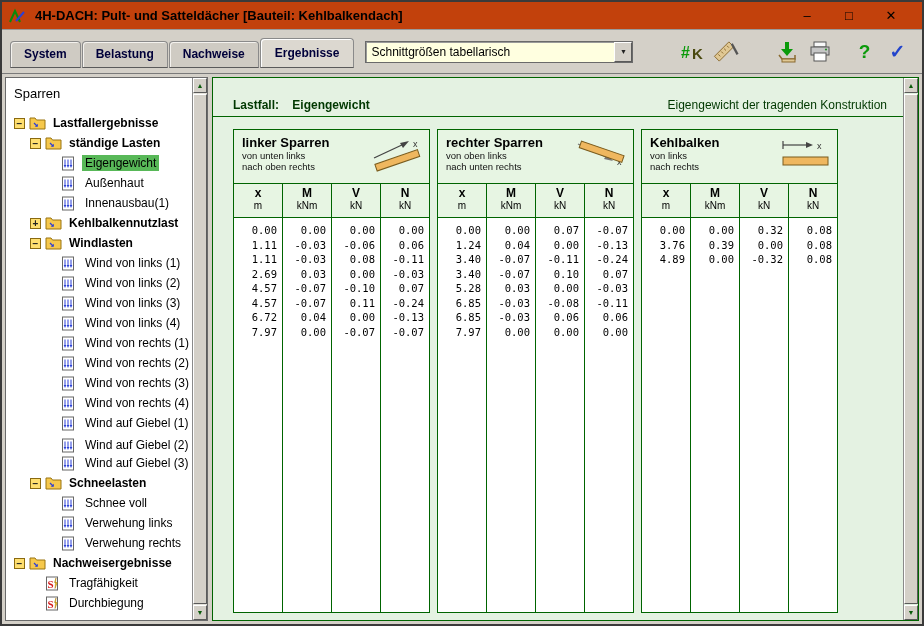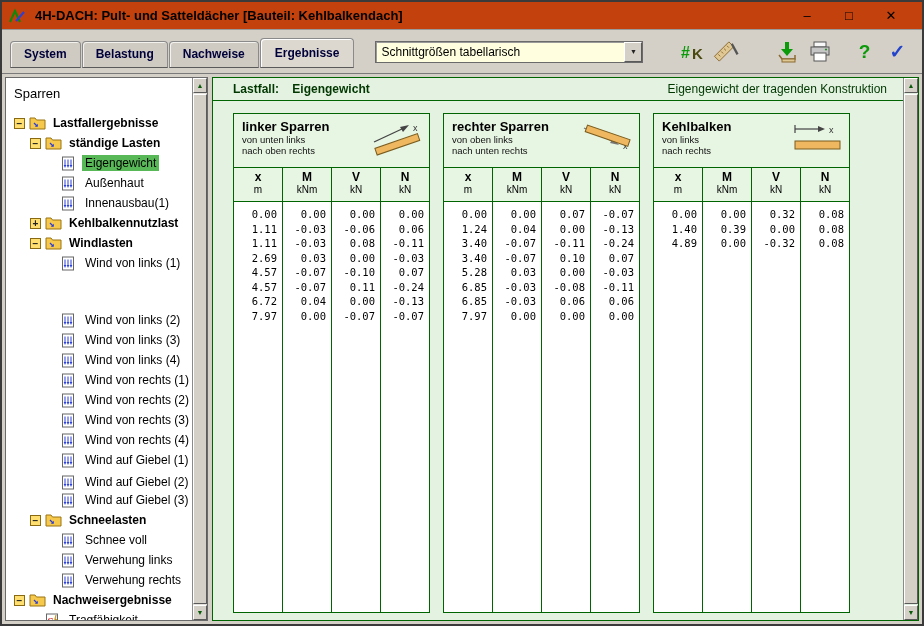--- a/index.html
+++ b/index.html
@@ -16,21 +16,21 @@
   .winctl span { width: 42px; text-align: center; font-size: 13px; color: #000; cursor: default; }
 
   
   .toolbar { height: 44px; background: #d4d0c8; border-bottom: 1px solid #7a7a7a; display: flex; align-items: center; padding: 0 8px; flex: 0 0 auto; }
   .tabs { display: flex; align-items: flex-end; height: 32px; }
   .tab { padding: 5px 13px 6px; font-size: 12px; font-weight: bold; color: #00003a;
          background: #cfcbc3; border: 1px solid #8a8a8a; border-bottom-color: #5a5a5a;
          border-top-left-radius: 4px; border-top-right-radius: 4px;
          box-shadow: inset 1px 1px 0 #f4f2ee; margin-right: 1px; }
   .tab.active { background: #dcd8d0; padding: 7px 14px 7px; box-shadow: inset 1px 1px 0 #ffffff; }
-  .dropdown { margin-left: 20px; width: 268px; height: 22px; background: #ffffe0; border: 1px solid #6a6a6a;
+  .dropdown { margin-left: 10px; width: 268px; height: 22px; background: #ffffe0; border: 1px solid #6a6a6a;
               box-shadow: inset 1px 1px 0 #9a9a9a; display: flex; align-items: center; }
   .dd-text { flex: 1; font-size: 12px; color: #000; padding: 0 5px; white-space: nowrap; overflow: hidden; }
   .dd-btn { width: 18px; height: 20px; background: #d4d0c8; border: 1px solid; border-color: #ffffff #5a5a5a #5a5a5a #ffffff;
             font-size: 7px; color: #222; display: flex; align-items: center; justify-content: center; }
   .tools { margin-left: auto; display: flex; align-items: center; }
   .tbtn { width: 33px; height: 27px; display: flex; align-items: center; justify-content: center; cursor: default; }
   .tbtn.g1 { margin-left: 28px; }
   .tbtn.g2 { margin-left: 12px; }
   .tbtn.glyph { font-size: 19px; font-weight: bold; }
   .tbtn.green { color: #0a9a0a; }
@@ -45,26 +45,26 @@
   .tree-row { height: 20px; display: flex; align-items: center; white-space: nowrap; }
   .expander { width: 11px; height: 11px; flex: 0 0 11px; margin-right: 4px; background: #ffdf70; border: 1px solid #8a6a10;
               font-size: 10px; line-height: 9px; text-align: center; color: #222; font-weight: bold; }
   .expander-space { width: 15px; flex: 0 0 15px; }
   .tree-icon { width: 17px; flex: 0 0 17px; margin-right: 4px; display: flex; align-items: center; }
   .tree-label { font-size: 12px; color: #000; padding: 1px 3px; }
   .tree-label.b { font-weight: bold; }
   .tree-label.sel { background: #58b858; color: #000; }
 
   .main-wrap { flex: 1; display: flex; border: 1px solid #006400; background: #e4f2e2; min-width: 0; }
-  .main { flex: 1; display: flex; flex-direction: column; min-width: 0; }
+  .main { flex: 1; display: flex; flex-direction: column; min-width: 0; margin-top: 16px; }
   .main-header { height: 23px; flex: 0 0 auto; display: flex; align-items: center; justify-content: space-between;
                  padding: 0 16px 0 20px; border-bottom: 1px solid #006400; color: #003800; font-size: 12px; }
   .mh-left .b { font-weight: bold; }
   .mh-val { margin-left: 10px; }
-  .tables { flex: 1; display: flex; gap: 13px; padding: 12px 8px 7px 20px; min-height: 0; }
+  .tables { flex: 1; display: flex; gap: 7px; padding: 12px 8px 7px 20px; min-height: 0; }
 
   .rtable { width: 197px; flex: 0 0 197px; background: #ffffff; border: 1px solid #006400; display: flex; flex-direction: column; }
   .rtable-head { flex: 0 0 54px; background: #e7f5e3; border-bottom: 1px solid #006400; display: flex;
                  justify-content: space-between; padding: 5px 2px 2px 8px; }
   .rt-title { font-size: 13px; font-weight: bold; color: #000; }
   .rt-sub { font-size: 9.5px; color: #111; line-height: 1.2; }
   .rt-diagram { width: 60px; flex: 0 0 60px; }
   .rtable-cols { flex: 0 0 34px; background: #e7f5e3; border-bottom: 1px solid #006400; display: flex; }
   .rt-col { flex: 1; border-right: 1px solid #006400; text-align: center; padding-top: 2px; }
   .rt-col:last-child { border-right: none; }
@@ -257,21 +257,21 @@
                   <line x1="4" y1="3.5" x2="4" y2="9" stroke="#2b3fd6"></line>
                   <polygon points="2.7,9 5.3,9 4,12" fill="#2b3fd6"></polygon>
                   <line x1="7" y1="3.5" x2="7" y2="9" stroke="#2b3fd6"></line>
                   <polygon points="5.7,9 8.3,9 7,12" fill="#2b3fd6"></polygon>
                   <line x1="10" y1="3.5" x2="10" y2="9" stroke="#2b3fd6"></line>
                   <polygon points="8.7,9 11.3,9 10,12" fill="#2b3fd6"></polygon>
                 </svg>
               </div>
               <div class="tree-label">Wind von links (1)</div>
             </div>
-            <div class="tree-row" style="padding-left: 34px; margin-top: 37px;">
+            <div class="tree-row" style="padding-left: 34px;">
               <div class="expander-space"></div>
               <div class="tree-icon">
                 <svg width="14" height="15" viewBox="0 0 14 15">
                   <rect x="1.5" y="1" width="11" height="13" fill="#ffffff" stroke="#666"></rect>
                   <line x1="4" y1="3.5" x2="4" y2="9" stroke="#2b3fd6"></line>
                   <polygon points="2.7,9 5.3,9 4,12" fill="#2b3fd6"></polygon>
                   <line x1="7" y1="3.5" x2="7" y2="9" stroke="#2b3fd6"></line>
                   <polygon points="5.7,9 8.3,9 7,12" fill="#2b3fd6"></polygon>
                   <line x1="10" y1="3.5" x2="10" y2="9" stroke="#2b3fd6"></line>
                   <polygon points="8.7,9 11.3,9 10,12" fill="#2b3fd6"></polygon>
@@ -701,21 +701,21 @@
                   <div class="cunit">kN</div>
                 </div>
                 <div class="rt-col">
                   <div class="cname">N</div>
                   <div class="cunit">kN</div>
                 </div>
               </div>
               <div class="rtable-body">
                 <div class="rt-bcol">
                   <div class="rt-num">0.00</div>
-                  <div class="rt-num">1.40</div>
+                  <div class="rt-num">3.76</div>
                   <div class="rt-num">4.89</div>
                 </div>
                 <div class="rt-bcol">
                   <div class="rt-num">0.00</div>
                   <div class="rt-num">0.39</div>
                   <div class="rt-num">0.00</div>
                 </div>
                 <div class="rt-bcol">
                   <div class="rt-num">0.32</div>
                   <div class="rt-num">0.00</div>

